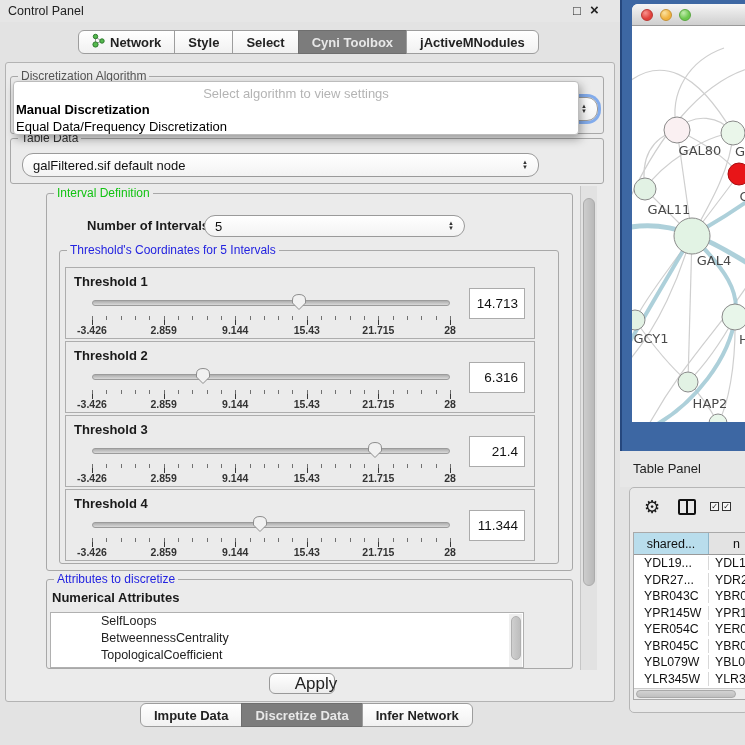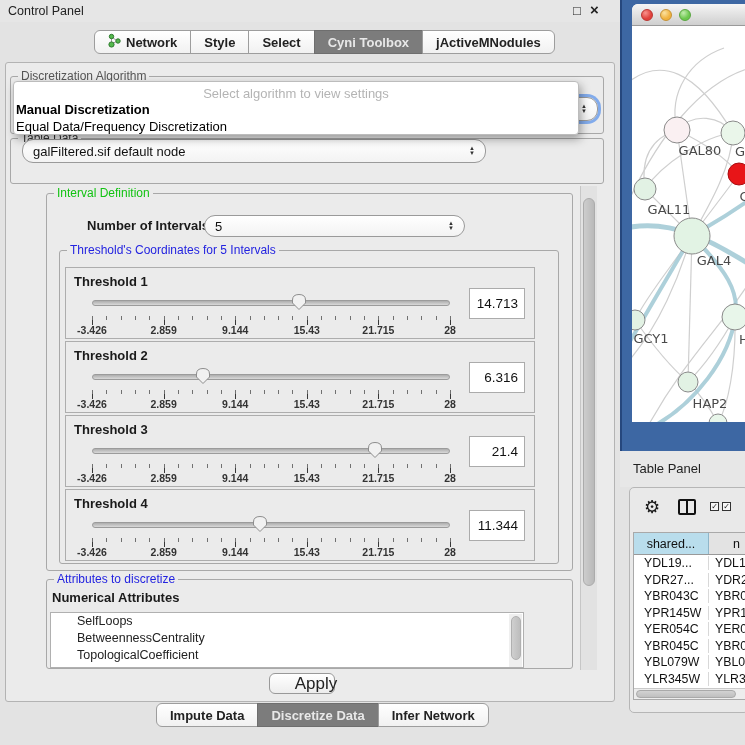--- a/index.html
+++ b/index.html
@@ -9,21 +9,21 @@
   
   .titlebar { position:absolute; left:0; top:0; width:620px; height:22px; background:#e6e6e6; }
   .titlebar .title { position:absolute; left:8px; top:4px; font-size:12.5px; color:#222; }
   .winbtn { position:absolute; top:3px; font-size:13px; color:#222; cursor:default; }
   .winbtn.sq { left:573px; }
   .winbtn.x  { left:590px; font-weight:bold; font-size:15px; top:1px; }
 
   .tabbar { position:absolute; left:78px; top:30px; height:24px; display:flex; }
   .tab { display:flex; align-items:center; gap:5px; padding:0 13px; border:1px solid #9d9d9d; margin-left:-1px;
          background:linear-gradient(#ffffff,#f1f1f1); font-size:13px; font-weight:600; color:#222; height:24px; }
-  .tab.first { border-radius:6px 0 0 6px; margin-left:16px; }
+  .tab.first { border-radius:6px 0 0 6px; margin-left:0; }
   .tab.last  { border-radius:0 6px 6px 0; }
   .tab.active { background:#7c7c7c; border-color:#6e6e6e; color:#e8e8e8; }
 
   .panel { position:absolute; left:5px; top:62px; width:610px; height:640px; background:#ebebeb;
            border:1px solid #b3b3b3; border-radius:3px; }
 
   .group { position:absolute; border:1px solid #a8a8a8; border-radius:3px; }
   .group-title { position:absolute; top:-8px; left:7px; background:#ebebeb; padding:0 3px; font-size:12px; white-space:nowrap; }
   .t-green { color:#12c312; }
   .t-blue  { color:#2323e0; }
@@ -56,21 +56,21 @@
            background-image:
              repeating-linear-gradient(90deg,#707070 0 1px,transparent 1px 14.32px),
              repeating-linear-gradient(90deg,#383838 0 1px,transparent 1px 71.6px);
            background-size:100% 4px,100% 9px; background-repeat:no-repeat,no-repeat; }
   .ticklabels { position:absolute; left:26px; top:56px; width:358px; height:14px; }
   .tickl { position:absolute; top:0; transform:translateX(-50%); font-size:10.5px; font-weight:bold; color:#333; white-space:nowrap; }
   .valbox { position:absolute; left:403px; top:20px; width:56px; height:31px; background:#fff; border:1px solid #ababab;
             font-family:"Liberation Sans",sans-serif; font-size:13.5px; text-align:right; padding:0 6px; color:#111; }
 
   .attr-sub { position:absolute; left:5px; top:10px; font-size:13px; font-weight:bold; }
-  .attr-list { position:absolute; left:3px; top:32px; width:474px; height:56px; background:#fff; border:1px solid #b0b0b0; overflow:hidden; }
+  .attr-list { position:absolute; left:3px; top:32px; width:474px; height:56px; background:#fff; border:1px solid #b0b0b0; overflow:hidden;padding-left:24px; }
   .attr-item { padding-left:26px; height:17px; line-height:17px; font-size:12.5px; color:#222; }
   .attr-scroll { position:absolute; right:1px; top:1px; width:13px; height:54px; background:#efefef; }
   .attr-scroll .thumb { position:absolute; left:1.5px; top:2px; width:10px; height:44px; border-radius:5px;
                         background:linear-gradient(90deg,#cfcfcf,#bdbdbd); border:1px solid #b0b0b0; }
 
   .apply-btn { position:absolute; left:263px; top:610px; width:66px; height:21px; border:1px solid #999;
                border-radius:6px; background:linear-gradient(#ffffff,#ededed); font-size:17px; font-weight:400;
                display:flex; align-items:center; justify-content:center; color:#222;padding-left:28px; }
 
   .bottom-tabbar { position:absolute; left:140px; top:703px; height:24px; display:flex; }
@@ -163,21 +163,21 @@
     </div>
 
     <div class="popup">
       <div class="prompt">Select algorithm to view settings</div>
       <div class="item1">Manual Discretization</div>
       <div class="item2">Equal Data/Frequency Discretization</div>
     </div>
 
     <div class="group" style="left:4px; top:75px; width:594px; height:46px;">
       <span class="group-title t-plain" style="color:#333;">Table Data</span>
-      <div class="combo" style="left:11px; top:0; width:464px; height:24px;gap:22px;">
+      <div class="combo" style="left:11px; top:14px; width:517px; height:24px;gap:22px;">
         <span>galFiltered.sif default node</span>
         <span class="arrows">
           <span>▲</span>
             <span>▼</span>
         </span>
       </div>
     </div>
 
     <div class="vscroll">
       <div class="thumb"></div>

